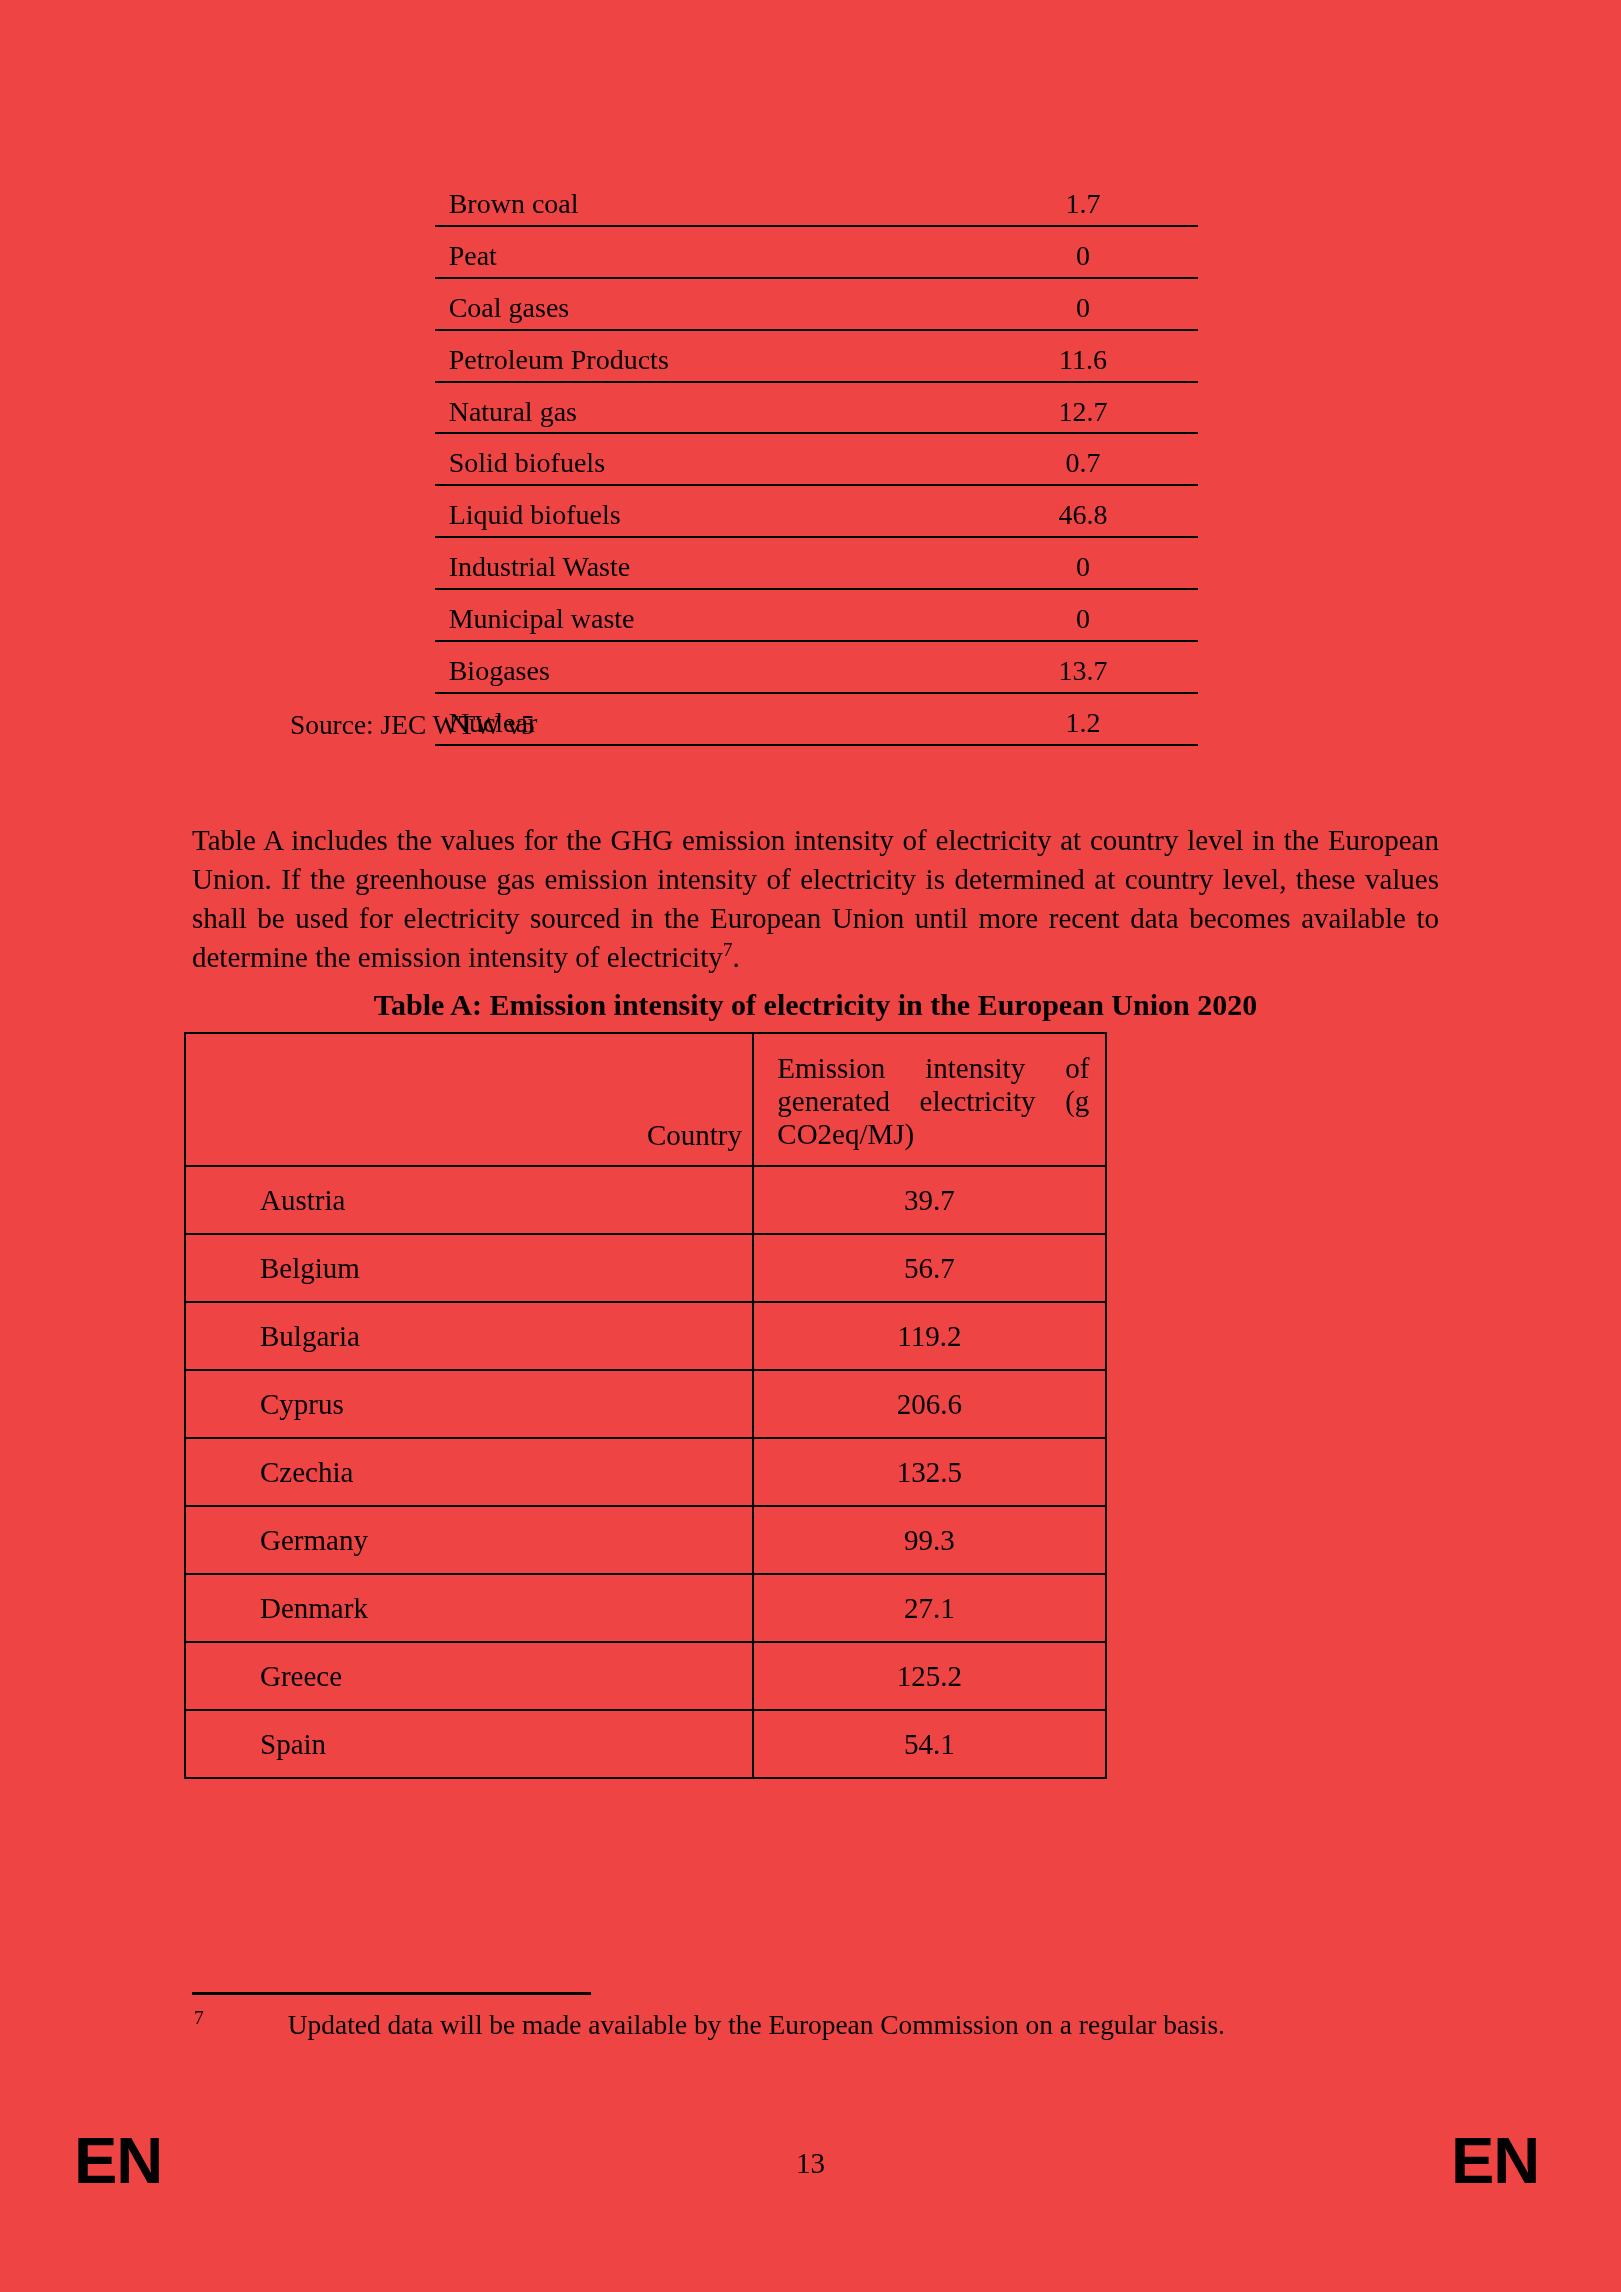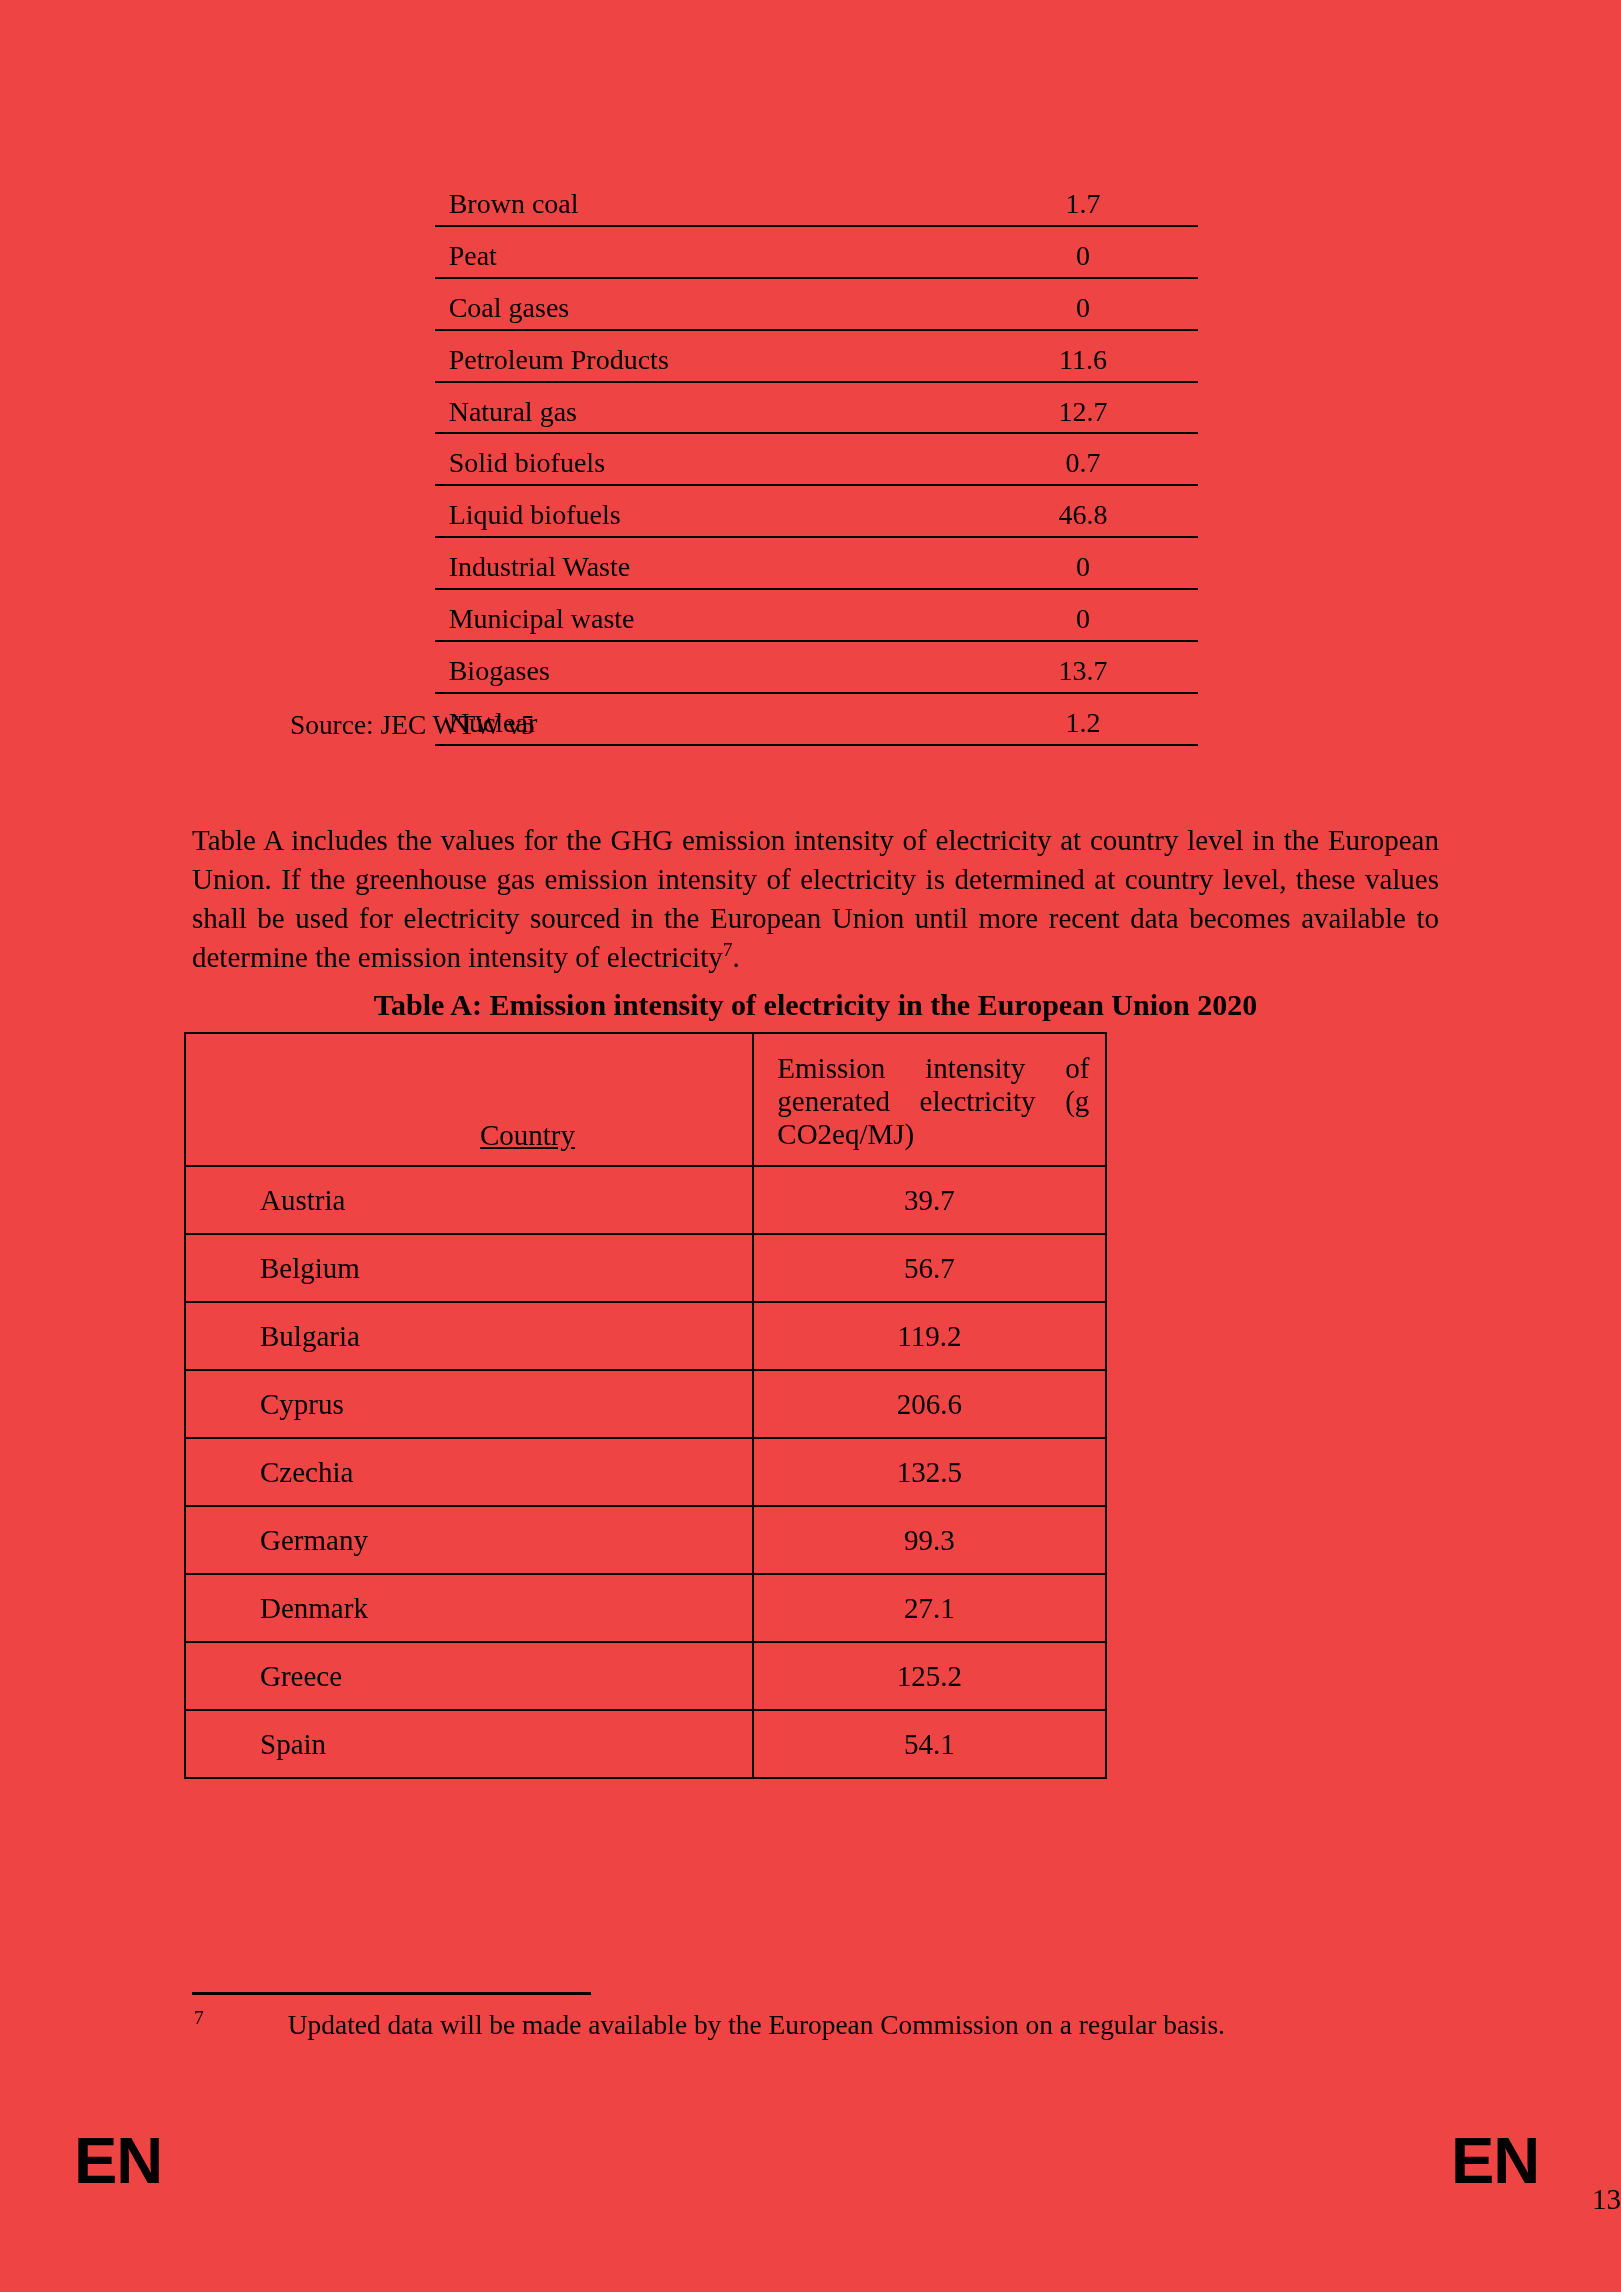--- a/index.html
+++ b/index.html
@@ -73,24 +73,23 @@
   }
   .table-a th, .table-a td{
     border:2px solid #000;
     font-weight:normal;
   }
   .table-a{border:2.9px solid #000;}
   .col-country{width:429px;}
   .col-value{width:312px;}
   .table-a th.hdr-country{
     vertical-align:bottom;
-    text-align:center;
+    text-align:right;
     padding:9.8px 9.8px 13.7px 127px;
     height:108px;
-    text-decoration:underline;
   }
   .table-a th.hdr-value{
     vertical-align:top;
     text-align:justify;
     padding:17.6px 15.7px 9.8px 23.5px;
     border-radius:28px;
   }
   .table-a td.cell-country{
     text-align:left;
     padding-left:74px;
@@ -128,23 +127,22 @@
     font-family:"Liberation Sans", sans-serif;
     font-weight:bold;
     font-size:65px;
     letter-spacing:-1px;
   }
   .footer-lang.left{left:74px;}
   .footer-lang.right{left:1451px;}
   .page-number{
     position:absolute;
     left:0; top:2147px; width:1621px;
-    text-align:right;
+    text-align:center;
     font-size:29px;
-    margin-top:36px;
   }
 </style>
 </head>
 <body>
 
 <div class="page">
 
   <div class="fuel-table">
 
       <div class="fuel-row">

